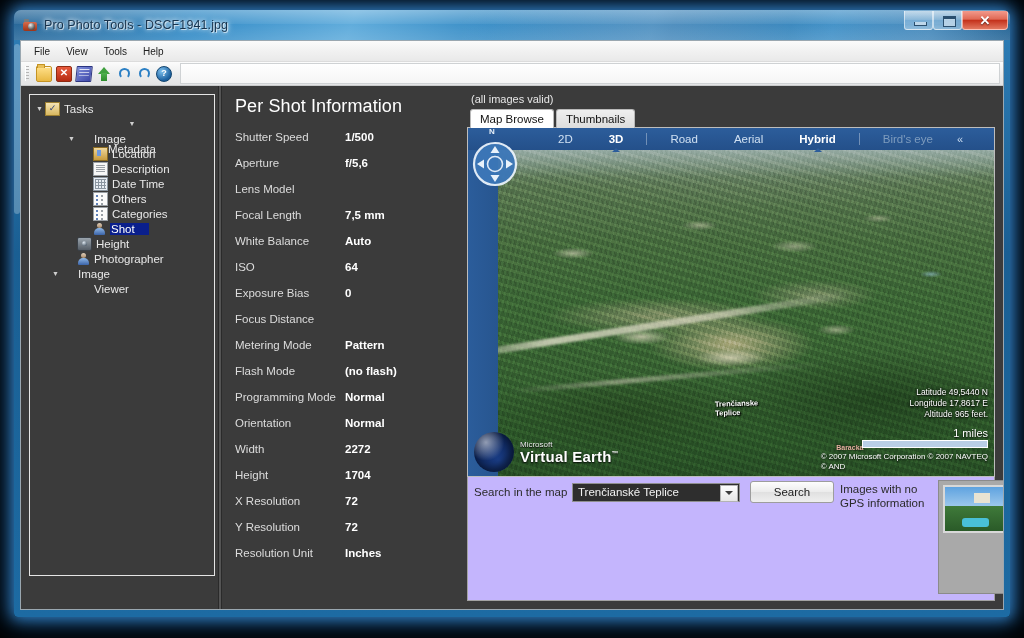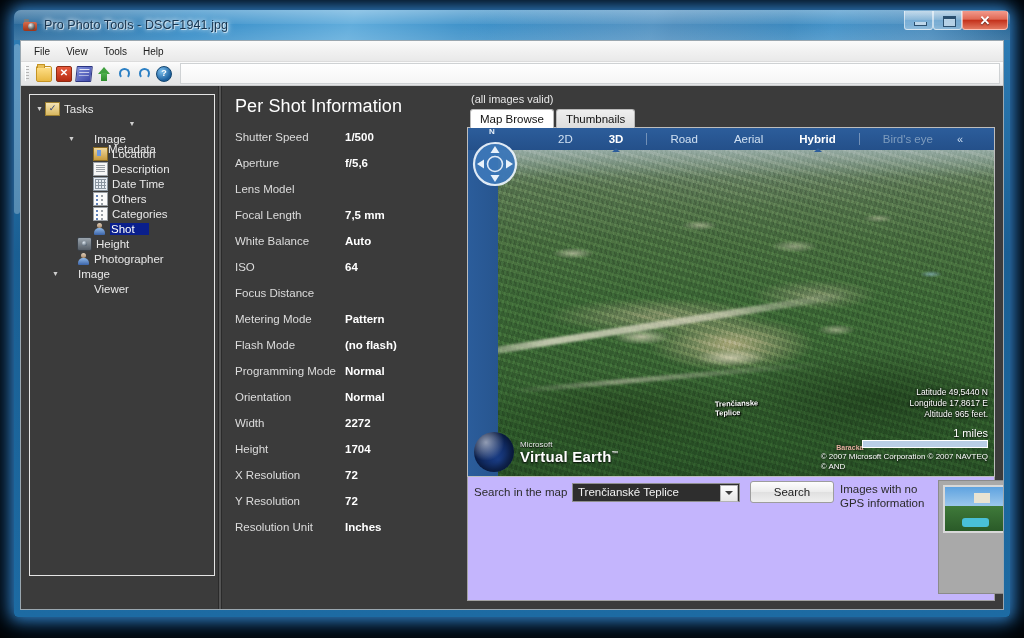--- a/index.html
+++ b/index.html
@@ -643,20 +643,24 @@
               </div>
               <div class="mrow">
                 <div class="mlabel">White Balance</div>
                 <div class="mvalue">Auto</div>
               </div>
               <div class="mrow">
                 <div class="mlabel">ISO</div>
                 <div class="mvalue">64</div>
               </div>
               <div class="mrow">
+                <div class="mlabel">Exposure Bias</div>
+                <div class="mvalue">0</div>
+              </div>
+              <div class="mrow">
                 <div class="mlabel">Focus Distance</div>
                 <div class="mvalue"></div>
               </div>
               <div class="mrow">
                 <div class="mlabel">Metering Mode</div>
                 <div class="mvalue">Pattern</div>
               </div>
               <div class="mrow">
                 <div class="mlabel">Flash Mode</div>
                 <div class="mvalue">(no flash)</div>

